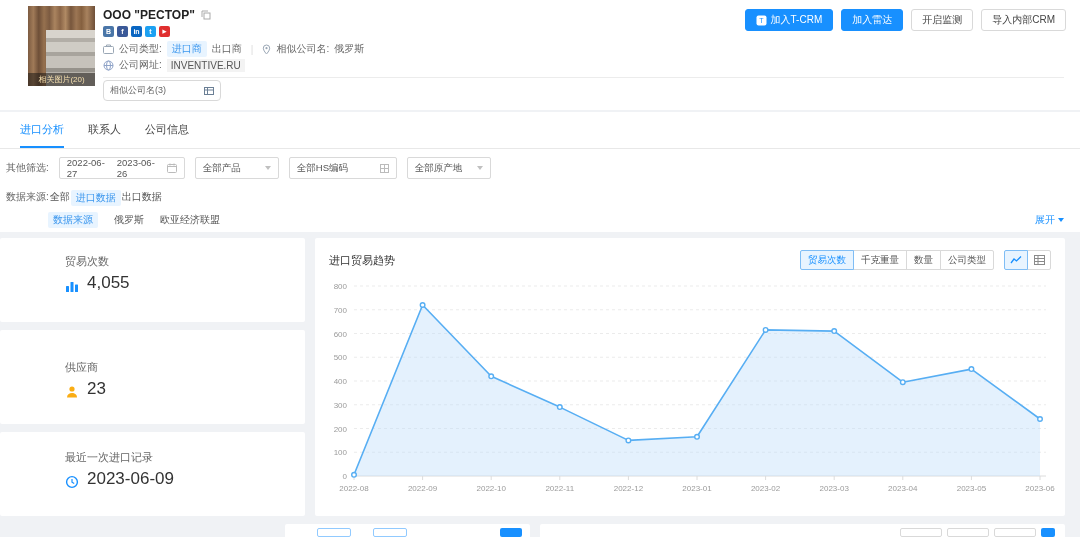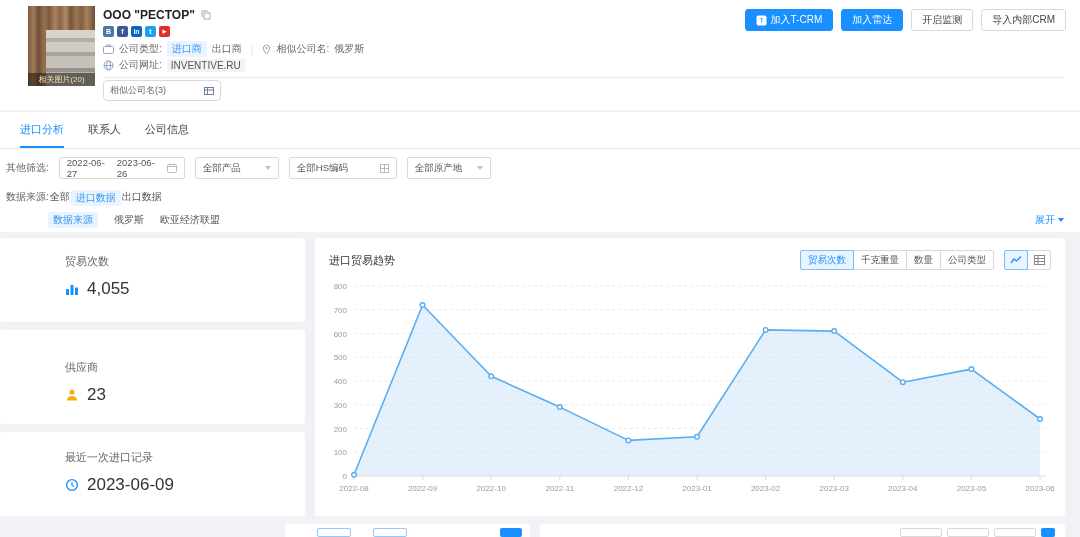--- a/index.html
+++ b/index.html
@@ -46,21 +46,21 @@
 .chev-blue{border-top-color:#1890ff}
 .source-row{position:absolute;left:6px;top:78px;display:flex;align-items:flex-start;gap:1px;font-size:10px;color:#555}
 .source-sub-row{position:absolute;left:48px;top:100px;display:flex;align-items:center;gap:16px;font-size:10px;color:#555}
 .src-opt{cursor:pointer}
 .src-opt.tag-blue{cursor:pointer}
 .expand-link{position:absolute;right:16px;top:101px;display:flex;align-items:center;gap:3px;font-size:10px;color:#1890ff;cursor:pointer}
 
 
 .stat-card{position:absolute;left:0;width:305px;background:#fff;border-radius:2px;padding-left:65px}
 .stat-card .s-label{font-size:11px;color:#666}
-.stat-value{display:flex;align-items:center;gap:8px;margin-top:10px}
+.stat-value{display:flex;align-items:flex-end;gap:8px;margin-top:4px}
 .stat-value .num{font-size:17px;color:#333;font-weight:500}
 #stat-0{top:238px;height:84px;padding-top:16px}
 #stat-1{top:330px;height:94px;padding-top:30px}
 #stat-2{top:432px;height:84px;padding-top:18px}
 
 
 .chart-card{position:absolute;left:315px;top:238px;width:750px;height:278px;background:#fff;border-radius:2px}
 .chart-head{display:flex;align-items:center;justify-content:space-between;padding:12px 14px 2px}
 .chart-title{font-size:11px;color:#333}
 .head-right{display:flex;align-items:center}

